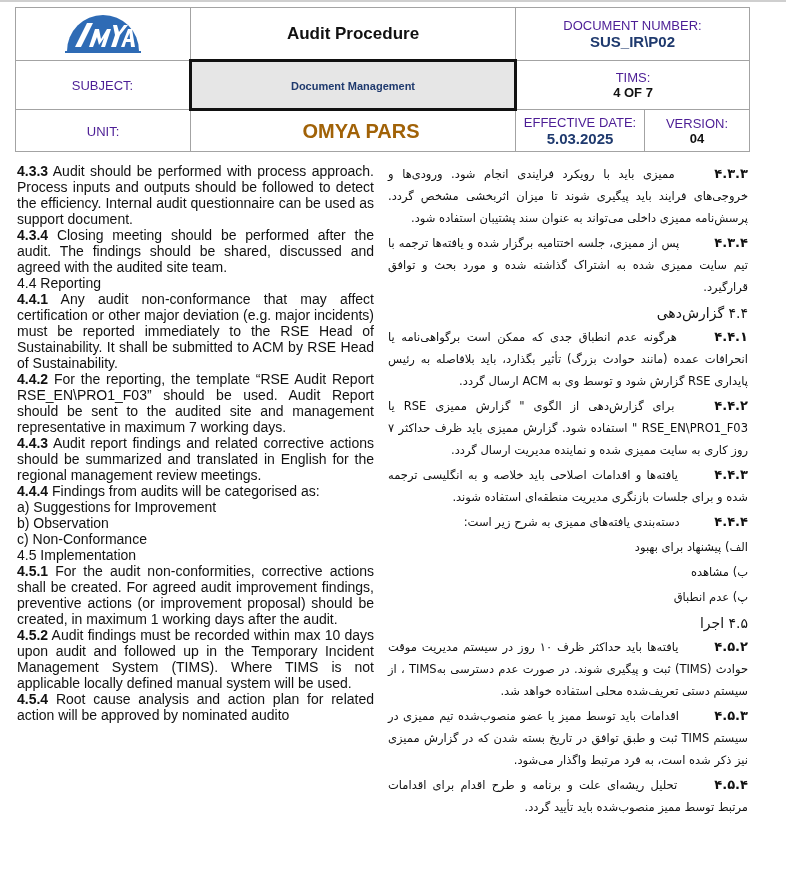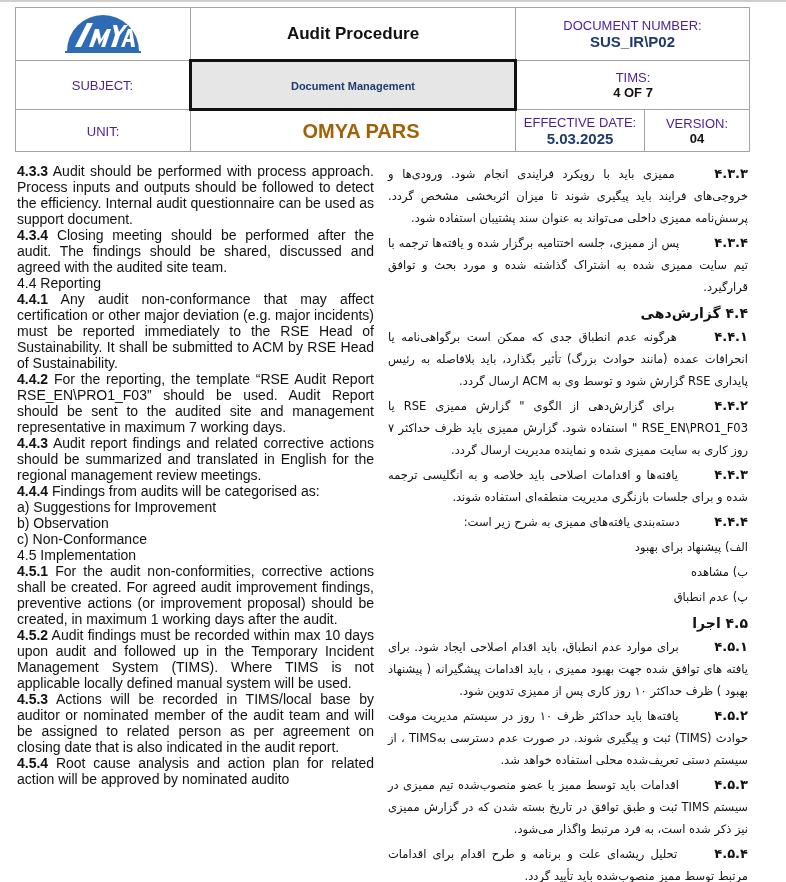--- a/index.html
+++ b/index.html
@@ -18,21 +18,21 @@
   .subject { font-size:11px; font-weight:bold; color:#1f3a6e; }
   .unit { font-size:20px; font-weight:bold; color:#a16207;margin-left:16px; }
   .logo { display:inline-block; }
   .en { position:absolute; left:17px; top:163px; width:357px; font-size:14px; line-height:16px; text-align:justify; }
   .en p { margin:0; }
   .en b { font-weight:bold; }
   .en .h { font-weight:normal; }
   .fa { position:absolute; left:388px; top:163px; width:360px; direction:rtl; text-align:justify; font-family:"DejaVu Sans", sans-serif; font-size:11.5px; line-height:22px; }
   .fa p { margin:0 0 3px 0; }
   .fa b { font-size:13px;margin-left:31px; }
-  .fa .h { font-weight:bold; font-size:14px; margin:4px 0 2px 0; }
+  .fa .h { font-weight:normal; font-size:14px; margin:4px 0 2px 0; }
 </style>
 </head>
 <body>
 
 <div class="topline"></div>
 
 <table class="hdr">
   <colgroup>
     <col style="width:175px">
       <col style="width:325px">
@@ -89,32 +89,30 @@
     <p><b>4.4.1</b><span> Any audit non-conformance that may affect certification or other major deviation (e.g. major incidents) must be reported immediately to the RSE Head of Sustainability.  It shall be submitted to ACM by RSE Head of Sustainability.</span></p>
     <p><b>4.4.2</b><span> For the reporting, the template “RSE Audit Report RSE_EN\PRO1_F03” should be used. Audit Report should be sent to the audited site and management representative in maximum 7 working days.</span></p>
     <p><b>4.4.3</b><span> Audit report findings and related corrective actions should be summarized and translated in English for the regional management review meetings.</span></p>
     <p><b>4.4.4</b><span> Findings from audits will be categorised as:</span></p>
     <p><span>a) Suggestions for Improvement</span></p>
     <p><span>b) Observation</span></p>
     <p><span>c) Non-Conformance</span></p>
     <p class="h">4.5 Implementation</p>
     <p><b>4.5.1</b><span> For the audit non-conformities, corrective actions shall be created.  For agreed audit improvement findings, preventive actions (or improvement proposal) should be created, in maximum 1 working days after the audit.</span></p>
     <p><b>4.5.2</b><span> Audit findings must be recorded within max 10 days upon audit and followed up in the Temporary Incident Management System (TIMS). Where TIMS is not applicable locally defined manual system will be used.</span></p>
-    <p><b>4.5.3</b><span> Actions will be recorded in TIMS/local base by auditor or nominated member of the audit team and will be assigned to related person as per agreement on closing date that is also indicated in the audit report.</span></p>
     <p><b>4.5.4</b><span> Root cause analysis and action plan for related action will be approved by nominated audito</span></p>
   </div>
 <div class="fa" id="fa-col">
     <p><b>۴.۳.۳</b><span> ممیزی باید با رویکرد فرایندی انجام شود. ورودی‌ها و خروجی‌های فرایند باید پیگیری شوند تا میزان اثربخشی مشخص گردد. پرسش‌نامه ممیزی داخلی می‌تواند به عنوان سند پشتیبان استفاده شود.</span></p>
     <p><b>۴.۳.۴</b><span> پس از ممیزی، جلسه اختتامیه برگزار شده و یافته‌ها ترجمه با تیم سایت ممیزی شده به اشتراک گذاشته شده و مورد بحث و توافق قرارگیرد.</span></p>
     <p class="h">۴.۴ گزارش‌دهی</p>
     <p><b>۴.۴.۱</b><span> هرگونه عدم انطباق جدی که ممکن است برگواهی‌نامه یا انحرافات عمده (مانند حوادث بزرگ) تأثیر بگذارد، باید بلافاصله به رئیس پایداری RSE گزارش شود و توسط وی به ACM ارسال گردد.</span></p>
     <p><b>۴.۴.۲</b><span> برای گزارش‌دهی از الگوی " گزارش ممیزی RSE یا RSE_EN\PRO1_F03 " استفاده شود. گزارش ممیزی باید ظرف حداکثر ۷ روز کاری به سایت ممیزی شده و نماینده مدیریت ارسال گردد.</span></p>
     <p><b>۴.۴.۳</b><span> یافته‌ها و اقدامات اصلاحی باید خلاصه و به انگلیسی ترجمه شده و برای جلسات بازنگری مدیریت منطقه‌ای استفاده شوند.</span></p>
     <p><b>۴.۴.۴</b><span> دسته‌بندی یافته‌های ممیزی به شرح زیر است:</span></p>
     <p><span>الف) پیشنهاد برای بهبود</span></p>
     <p><span>ب) مشاهده</span></p>
     <p><span>پ) عدم انطباق</span></p>
     <p class="h">۴.۵ اجرا</p>
-    <p><b>۴.۵.۱</b><span> برای موارد عدم انطباق، باید اقدام اصلاحی ایجاد شود. برای یافته های توافق شده جهت بهبود ممیزی ، باید اقدامات پیشگیرانه ( پیشنهاد بهبود ) ظرف حداکثر ۱۰ روز کاری پس از ممیزی تدوین شود.</span></p>
     <p><b>۴.۵.۲</b><span> یافته‌ها باید حداکثر ظرف ۱۰ روز در سیستم مدیریت موقت حوادث (TIMS) ثبت و پیگیری شوند. در صورت عدم دسترسی بهTIMS ، از سیستم دستی تعریف‌شده محلی استفاده خواهد شد.</span></p>
     <p><b>۴.۵.۳</b><span> اقدامات باید توسط ممیز یا عضو منصوب‌شده تیم ممیزی در سیستم TIMS ثبت و  طبق توافق در تاریخ بسته شدن که در گزارش ممیزی نیز ذکر شده است، به فرد مرتبط واگذار می‌شود.</span></p>
     <p><b>۴.۵.۴</b><span> تحلیل ریشه‌ای علت و برنامه و طرح اقدام برای اقدامات مرتبط توسط ممیز منصوب‌شده باید تأیید گردد.</span></p>
   </div>
 
 </body></html>

